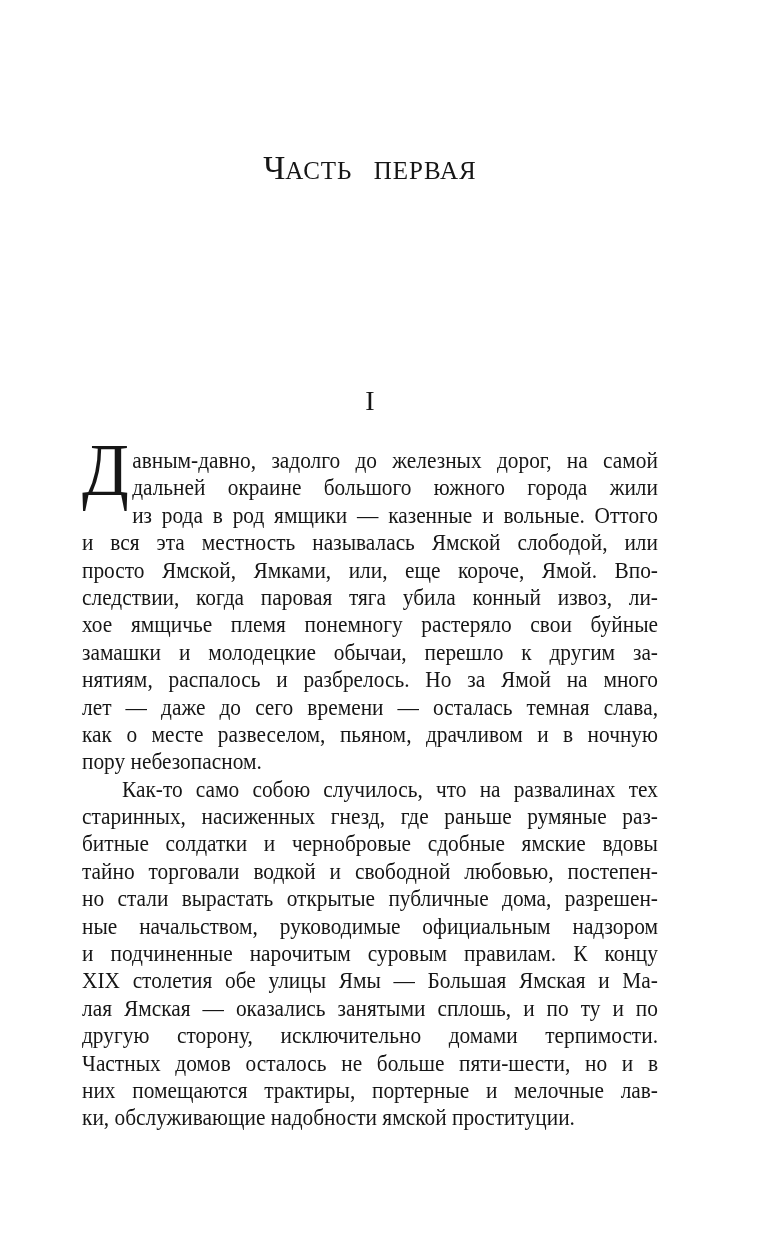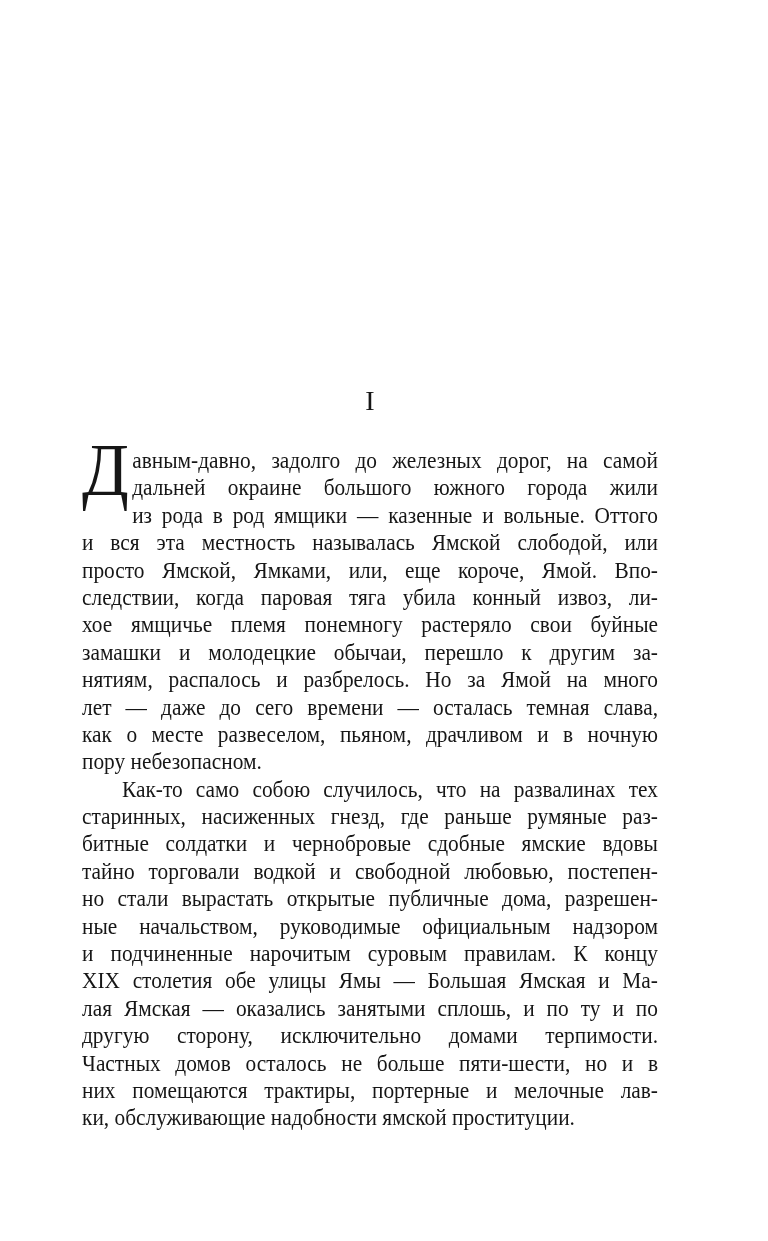--- a/index.html
+++ b/index.html
@@ -84,20 +84,21 @@
     top: -14px;
     font-size: 74px;
     line-height: 1;
   }
 </style>
 </head>
 <body>
 
 <div class="page">
 
+  <div class="part-heading"><span class="h-initial">Ч</span><span class="h-rest">АСТЬ ПЕРВАЯ</span></div>
 
   <div class="chapter-number">I</div>
 
   <div class="text-block">
 
     <div class="paragraph">
       <span class="dropcap-spacer"></span>
       <span class="dropcap">Д</span>
       <div class="line">авным-давно, задолго до железных дорог, на самой</div>
       <div class="line">дальней окраине большого южного города жили</div>

